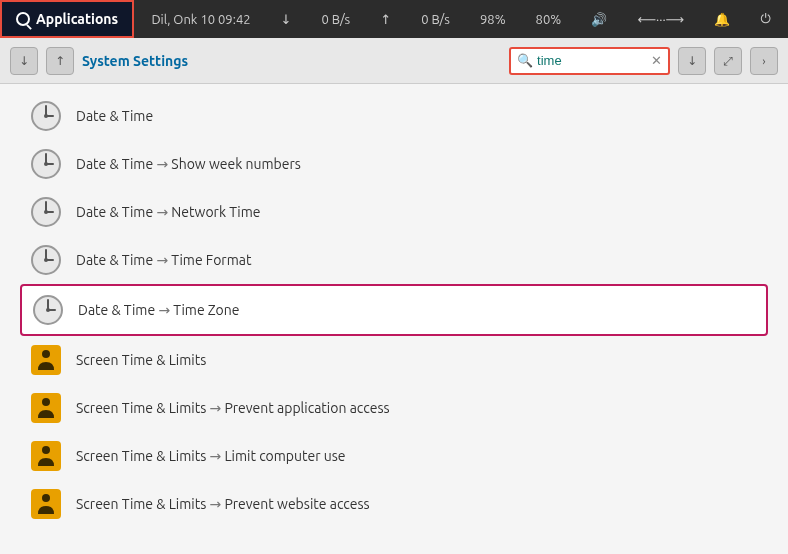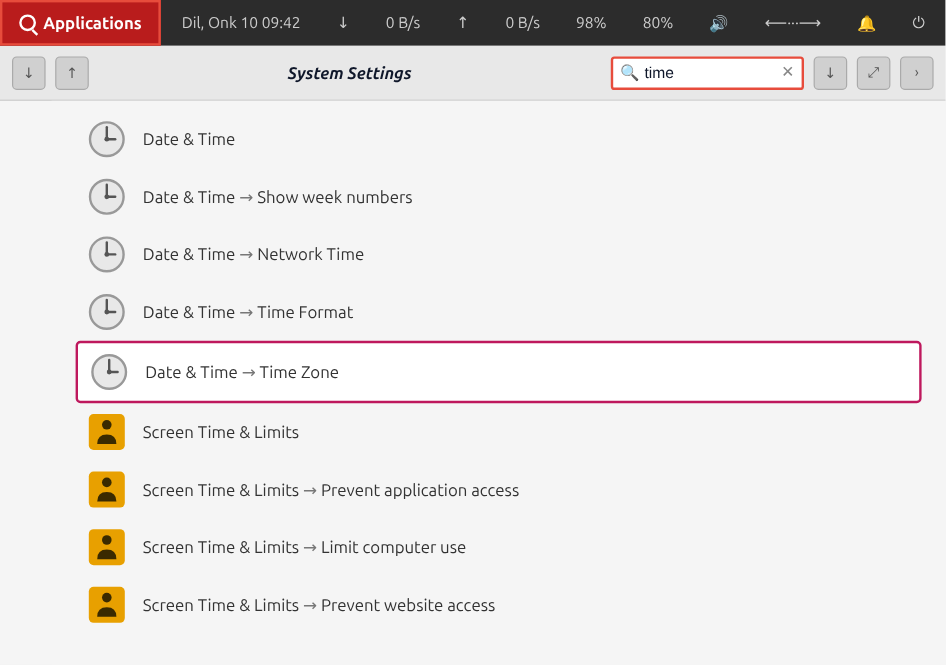--- a/index.html
+++ b/index.html
@@ -21,21 +21,21 @@
       padding: 0;
       position: relative;
       z-index: 100;
     }
 
     #applications-btn {
       display: flex;
       align-items: center;
       height: 38px;
       padding: 0 14px;
-      background: #b91c1c;
+      background: #0f172a;
       border: 2px solid #e74c3c;
       color: #ffffff;
       font-size: 14px;
       font-weight: bold;
       cursor: pointer;
       gap: 6px;
     }
 
     #applications-btn .search-icon-small {
       width: 14px;
@@ -95,44 +95,42 @@
       display: flex;
       align-items: center;
       justify-content: center;
       cursor: pointer;
       color: #555;
       font-size: 12px;
     }
 
     .header-title {
       flex: 1;
-      text-align: center;
       font-size: 14px;
       font-weight: bold;
-      color: #0f172a;
-      font-style: italic;
+      color: #0369a1;
     }
 
     .search-box {
       display: flex;
       align-items: center;
       background: #fff;
       border: 2px solid #e74c3c;
       border-radius: 3px;
       padding: 2px 6px;
       gap: 4px;
       height: 28px;
       min-width: 140px;
     }
 
     .search-box input {
       border: none;
       outline: none;
       font-size: 13px;
-      color: #0f172a;
+      color: #0f766e;
       width: 110px;
       background: transparent;
     }
 
     .search-box-icon {
       color: #666;
       font-size: 13px;
     }
 
     .clear-icon {
@@ -140,21 +138,20 @@
       font-size: 13px;
       cursor: pointer;
     }
 
     
     #content {
       flex: 1;
       display: flex;
       overflow-y: auto;
       background: #f5f5f5;
-      margin-left: 43px;
     }
 
     #settings-list {
       flex: 1;
       padding: 8px 20px;
     }
 
     .setting-item {
       display: flex;
       align-items: center;

